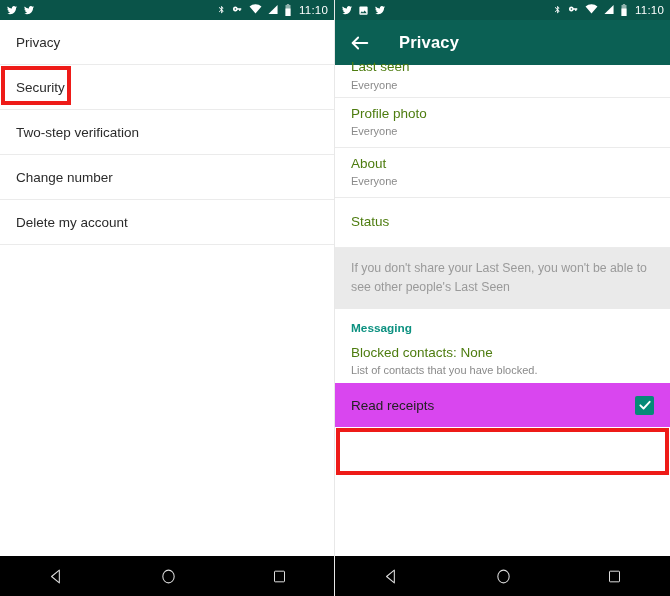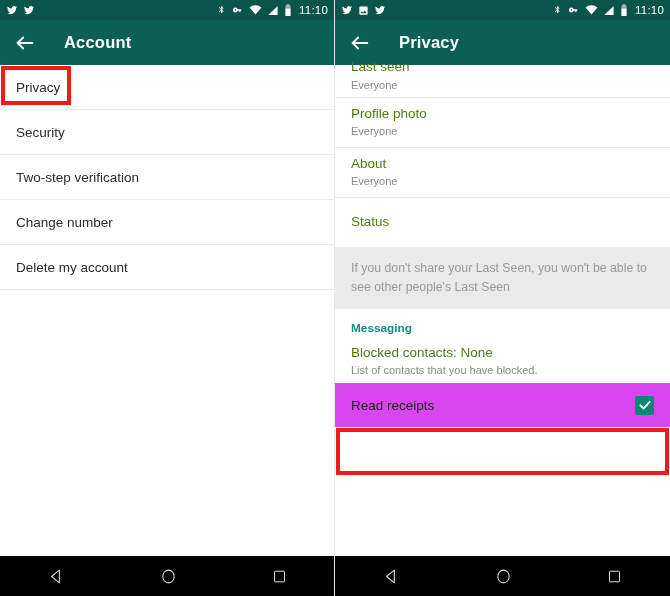--- a/index.html
+++ b/index.html
@@ -15,21 +15,21 @@
   .panel.left { border-right: 1px solid #e8e8e8; }
 
   
   .statusbar {
     height: 20px; background: #0a5449; color: #ffffff;
     display: flex; align-items: center; padding: 0 6px;
     font-size: 11px;
   }
   .sb-left { display: flex; align-items: center; gap: 5px; }
   .sb-spacer { flex: 1; }
-  .sb-right { display: flex; align-items: center; gap: 5px; }
+  .sb-right { display: flex; align-items: flex-start; gap: 5px; }
   .sb-time { font-size: 11.5px; letter-spacing: .2px; margin-left: 2px; }
   .sb-ico { display: inline-flex; align-items: center; justify-content: center; }
   .sb-ico svg { display: block; }
 
   
   .toolbar {
     height: 45px; background: #0b6054; color: #ffffff;
     display: flex; align-items: center; padding: 0 14px;
   }
   .back-arrow { width: 22px; height: 22px; flex: none; }
@@ -139,128 +139,119 @@
         <span class="sb-ico">
           <svg width="8" height="12" viewBox="0 0 14 24" fill="#ffffff">
               <path d="M9.3 2V0H4.7v2H2v22h10V2H9.3z" opacity="0.55"></path>
               <path d="M2 9h10v15H2z"></path>
             </svg>
         </span>
         <span class="sb-time">11:10</span>
       </div>
     </div>
 
+
+    <div class="list">
+      <div class="row">
+        <span class="label">Privacy</span>
+      </div>
+      <div class="row">
+        <span class="label">Security</span>
+      </div>
+      <div class="row">
+        <span class="label">Two-step verification</span>
+      </div>
+      <div class="row">
+        <span class="label">Change number</span>
+      </div>
+      <div class="row">
+        <span class="label">Delete my account</span>
+      </div>
+    </div>
+
+    <div class="redbox" style="left:1px; top:66px; width:70px; height:39px;"></div>
+
+    <div class="navbar">
+      <span>
+        <svg width="17" height="17" viewBox="0 0 24 24" fill="none" stroke="#dcdcdc" stroke-width="1.5" stroke-linejoin="round">
+            <path d="M16 3 5 12l11 9V3z"></path>
+          </svg>
+      </span>
+      <span>
+        <svg width="17" height="17" viewBox="0 0 24 24" fill="none" stroke="#dcdcdc" stroke-width="1.5">
+            <ellipse cx="12" cy="12" rx="8" ry="9"></ellipse>
+          </svg>
+      </span>
+      <span>
+        <svg width="15" height="15" viewBox="0 0 24 24" fill="none" stroke="#dcdcdc" stroke-width="1.6">
+            <rect x="4" y="3.5" width="16" height="17" rx="1"></rect>
+          </svg>
+      </span>
+    </div>
+  </div>
+
+  <div class="panel right">
+
+    <div class="statusbar">
+      <div class="sb-left">
+        <span class="sb-ico">
+          <svg width="12" height="11" viewBox="0 0 24 24" fill="#ffffff">
+              <path d="M23 4.5a9 9 0 0 1-2.6.7 4.5 4.5 0 0 0 2-2.5 9 9 0 0 1-2.9 1.1 4.5 4.5 0 0 0-7.7 4.1A12.8 12.8 0 0 1 2.5 3.2a4.5 4.5 0 0 0 1.4 6 4.4 4.4 0 0 1-2-.6v.1a4.5 4.5 0 0 0 3.6 4.4 4.5 4.5 0 0 1-2 .1 4.5 4.5 0 0 0 4.2 3.1A9 9 0 0 1 1 18.2a12.8 12.8 0 0 0 6.9 2c8.3 0 12.9-6.9 12.9-12.9v-.6A9.2 9.2 0 0 0 23 4.5z"></path>
+            </svg>
+        </span>
+        <span class="sb-ico">
+          <svg width="11" height="11" viewBox="0 0 24 24" fill="#ffffff">
+              <path d="M21 19V5a2 2 0 0 0-2-2H5a2 2 0 0 0-2 2v14a2 2 0 0 0 2 2h14a2 2 0 0 0 2-2zM8.5 13.5l2.5 3 3.5-4.5 4.5 6H5l3.5-4.5z"></path>
+            </svg>
+        </span>
+        <span class="sb-ico">
+          <svg width="12" height="11" viewBox="0 0 24 24" fill="#ffffff">
+              <path d="M23 4.5a9 9 0 0 1-2.6.7 4.5 4.5 0 0 0 2-2.5 9 9 0 0 1-2.9 1.1 4.5 4.5 0 0 0-7.7 4.1A12.8 12.8 0 0 1 2.5 3.2a4.5 4.5 0 0 0 1.4 6 4.4 4.4 0 0 1-2-.6v.1a4.5 4.5 0 0 0 3.6 4.4 4.5 4.5 0 0 1-2 .1 4.5 4.5 0 0 0 4.2 3.1A9 9 0 0 1 1 18.2a12.8 12.8 0 0 0 6.9 2c8.3 0 12.9-6.9 12.9-12.9v-.6A9.2 9.2 0 0 0 23 4.5z"></path>
+            </svg>
+        </span>
+      </div>
+      <div class="sb-spacer"></div>
+      <div class="sb-right">
+        <span class="sb-ico">
+          <svg width="9" height="12" viewBox="0 0 24 24" fill="#ffffff">
+              <path d="M17.7 7.3 12 1.6h-1v7.2L6.4 4.2 5 5.6l5.6 5.6L5 16.8l1.4 1.4L11 13.6v7.2h1l5.7-5.7-4.3-4.3 4.3-4.3zM13 5.4l1.9 1.9L13 9.2V5.4zm1.9 9.9L13 17.2v-3.9l1.9 2z"></path>
+            </svg>
+        </span>
+        <span class="sb-ico">
+          <svg width="13" height="10" viewBox="0 0 24 24" fill="#ffffff">
+              <path d="M12.6 10a6 6 0 0 0-5.6-4 6 6 0 1 0 5.6 8H16v3h3v-3h2v-4h-8.4zM7 14a2 2 0 1 1 0-4 2 2 0 0 1 0 4z"></path>
+            </svg>
+        </span>
+        <span class="sb-ico">
+          <svg width="13" height="10" viewBox="0 0 24 18" fill="#ffffff">
+              <path d="M12 17.5 23 4.3A16.9 16.9 0 0 0 12 .4 16.9 16.9 0 0 0 1 4.3L12 17.5z"></path>
+            </svg>
+        </span>
+        <span class="sb-ico">
+          <svg width="12" height="11" viewBox="0 0 24 24" fill="#ffffff">
+              <path d="M2 22h20V2L2 22z"></path>
+            </svg>
+        </span>
+        <span class="sb-ico">
+          <svg width="8" height="12" viewBox="0 0 14 24" fill="#ffffff">
+              <path d="M9.3 2V0H4.7v2H2v22h10V2H9.3z" opacity="0.55"></path>
+              <path d="M2 9h10v15H2z"></path>
+            </svg>
+        </span>
+        <span class="sb-time">11:10</span>
+      </div>
+    </div>
+
     <div class="toolbar">
       <span class="back-arrow">
         <svg width="22" height="22" viewBox="0 0 24 24" fill="none" stroke="#ffffff" stroke-width="2" stroke-linecap="round" stroke-linejoin="round">
             <path d="M20 12H4"></path>
             <path d="M10 6l-6 6 6 6"></path>
           </svg>
       </span>
-      <span class="tb-title">Account</span>
-    </div>
-
-    <div class="list">
-      <div class="row">
-        <span class="label">Privacy</span>
-      </div>
-      <div class="row">
-        <span class="label">Security</span>
-      </div>
-      <div class="row">
-        <span class="label">Two-step verification</span>
-      </div>
-      <div class="row">
-        <span class="label">Change number</span>
-      </div>
-      <div class="row">
-        <span class="label">Delete my account</span>
-      </div>
-    </div>
-
-    <div class="redbox" style="left:1px; top:66px; width:70px; height:39px;"></div>
-
-    <div class="navbar">
-      <span>
-        <svg width="17" height="17" viewBox="0 0 24 24" fill="none" stroke="#dcdcdc" stroke-width="1.5" stroke-linejoin="round">
-            <path d="M16 3 5 12l11 9V3z"></path>
-          </svg>
-      </span>
-      <span>
-        <svg width="17" height="17" viewBox="0 0 24 24" fill="none" stroke="#dcdcdc" stroke-width="1.5">
-            <ellipse cx="12" cy="12" rx="8" ry="9"></ellipse>
-          </svg>
-      </span>
-      <span>
-        <svg width="15" height="15" viewBox="0 0 24 24" fill="none" stroke="#dcdcdc" stroke-width="1.6">
-            <rect x="4" y="3.5" width="16" height="17" rx="1"></rect>
-          </svg>
-      </span>
-    </div>
-  </div>
-
-  <div class="panel right">
-
-    <div class="statusbar">
-      <div class="sb-left">
-        <span class="sb-ico">
-          <svg width="12" height="11" viewBox="0 0 24 24" fill="#ffffff">
-              <path d="M23 4.5a9 9 0 0 1-2.6.7 4.5 4.5 0 0 0 2-2.5 9 9 0 0 1-2.9 1.1 4.5 4.5 0 0 0-7.7 4.1A12.8 12.8 0 0 1 2.5 3.2a4.5 4.5 0 0 0 1.4 6 4.4 4.4 0 0 1-2-.6v.1a4.5 4.5 0 0 0 3.6 4.4 4.5 4.5 0 0 1-2 .1 4.5 4.5 0 0 0 4.2 3.1A9 9 0 0 1 1 18.2a12.8 12.8 0 0 0 6.9 2c8.3 0 12.9-6.9 12.9-12.9v-.6A9.2 9.2 0 0 0 23 4.5z"></path>
-            </svg>
-        </span>
-        <span class="sb-ico">
-          <svg width="11" height="11" viewBox="0 0 24 24" fill="#ffffff">
-              <path d="M21 19V5a2 2 0 0 0-2-2H5a2 2 0 0 0-2 2v14a2 2 0 0 0 2 2h14a2 2 0 0 0 2-2zM8.5 13.5l2.5 3 3.5-4.5 4.5 6H5l3.5-4.5z"></path>
-            </svg>
-        </span>
-        <span class="sb-ico">
-          <svg width="12" height="11" viewBox="0 0 24 24" fill="#ffffff">
-              <path d="M23 4.5a9 9 0 0 1-2.6.7 4.5 4.5 0 0 0 2-2.5 9 9 0 0 1-2.9 1.1 4.5 4.5 0 0 0-7.7 4.1A12.8 12.8 0 0 1 2.5 3.2a4.5 4.5 0 0 0 1.4 6 4.4 4.4 0 0 1-2-.6v.1a4.5 4.5 0 0 0 3.6 4.4 4.5 4.5 0 0 1-2 .1 4.5 4.5 0 0 0 4.2 3.1A9 9 0 0 1 1 18.2a12.8 12.8 0 0 0 6.9 2c8.3 0 12.9-6.9 12.9-12.9v-.6A9.2 9.2 0 0 0 23 4.5z"></path>
-            </svg>
-        </span>
-      </div>
-      <div class="sb-spacer"></div>
-      <div class="sb-right">
-        <span class="sb-ico">
-          <svg width="9" height="12" viewBox="0 0 24 24" fill="#ffffff">
-              <path d="M17.7 7.3 12 1.6h-1v7.2L6.4 4.2 5 5.6l5.6 5.6L5 16.8l1.4 1.4L11 13.6v7.2h1l5.7-5.7-4.3-4.3 4.3-4.3zM13 5.4l1.9 1.9L13 9.2V5.4zm1.9 9.9L13 17.2v-3.9l1.9 2z"></path>
-            </svg>
-        </span>
-        <span class="sb-ico">
-          <svg width="13" height="10" viewBox="0 0 24 24" fill="#ffffff">
-              <path d="M12.6 10a6 6 0 0 0-5.6-4 6 6 0 1 0 5.6 8H16v3h3v-3h2v-4h-8.4zM7 14a2 2 0 1 1 0-4 2 2 0 0 1 0 4z"></path>
-            </svg>
-        </span>
-        <span class="sb-ico">
-          <svg width="13" height="10" viewBox="0 0 24 18" fill="#ffffff">
-              <path d="M12 17.5 23 4.3A16.9 16.9 0 0 0 12 .4 16.9 16.9 0 0 0 1 4.3L12 17.5z"></path>
-            </svg>
-        </span>
-        <span class="sb-ico">
-          <svg width="12" height="11" viewBox="0 0 24 24" fill="#ffffff">
-              <path d="M2 22h20V2L2 22z"></path>
-            </svg>
-        </span>
-        <span class="sb-ico">
-          <svg width="8" height="12" viewBox="0 0 14 24" fill="#ffffff">
-              <path d="M9.3 2V0H4.7v2H2v22h10V2H9.3z" opacity="0.55"></path>
-              <path d="M2 9h10v15H2z"></path>
-            </svg>
-        </span>
-        <span class="sb-time">11:10</span>
-      </div>
-    </div>
-
-    <div class="toolbar">
-      <span class="back-arrow">
-        <svg width="22" height="22" viewBox="0 0 24 24" fill="none" stroke="#ffffff" stroke-width="2" stroke-linecap="round" stroke-linejoin="round">
-            <path d="M20 12H4"></path>
-            <path d="M10 6l-6 6 6 6"></path>
-          </svg>
-      </span>
       <span class="tb-title">Privacy</span>
     </div>
 
     <div class="list">
       <div class="row2 clipped">
         <span class="title">Last seen</span>
         <span class="sub">Everyone</span>
       </div>
       <div class="row2">
         <span class="title">Profile photo</span>

